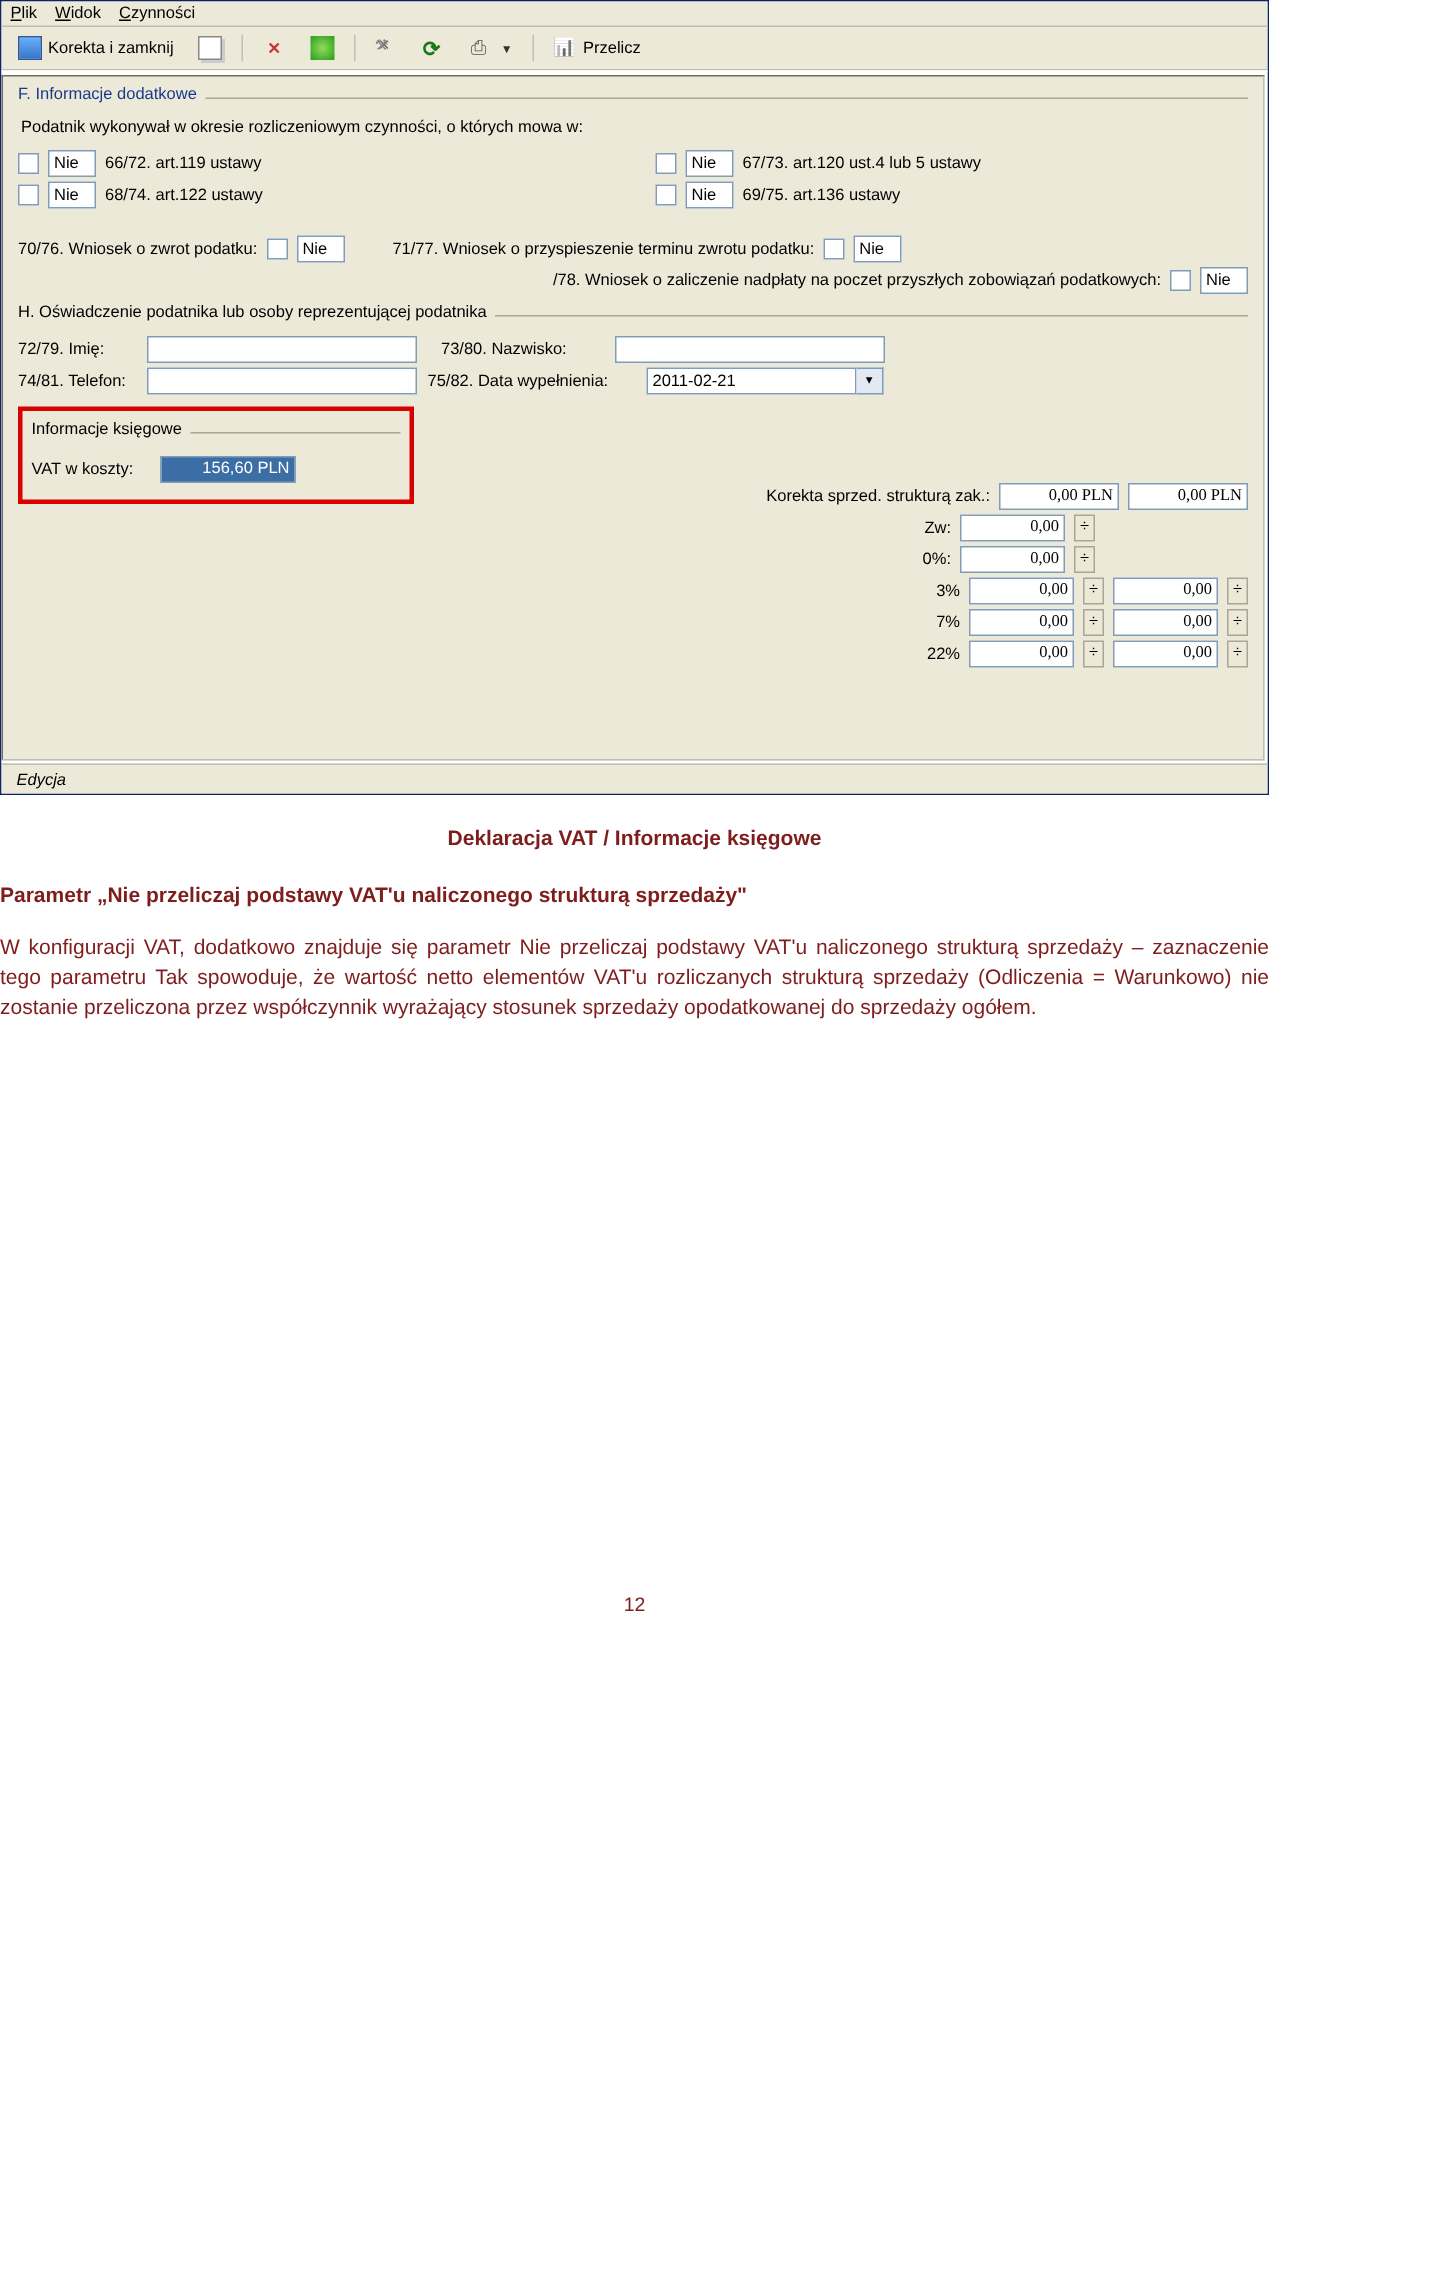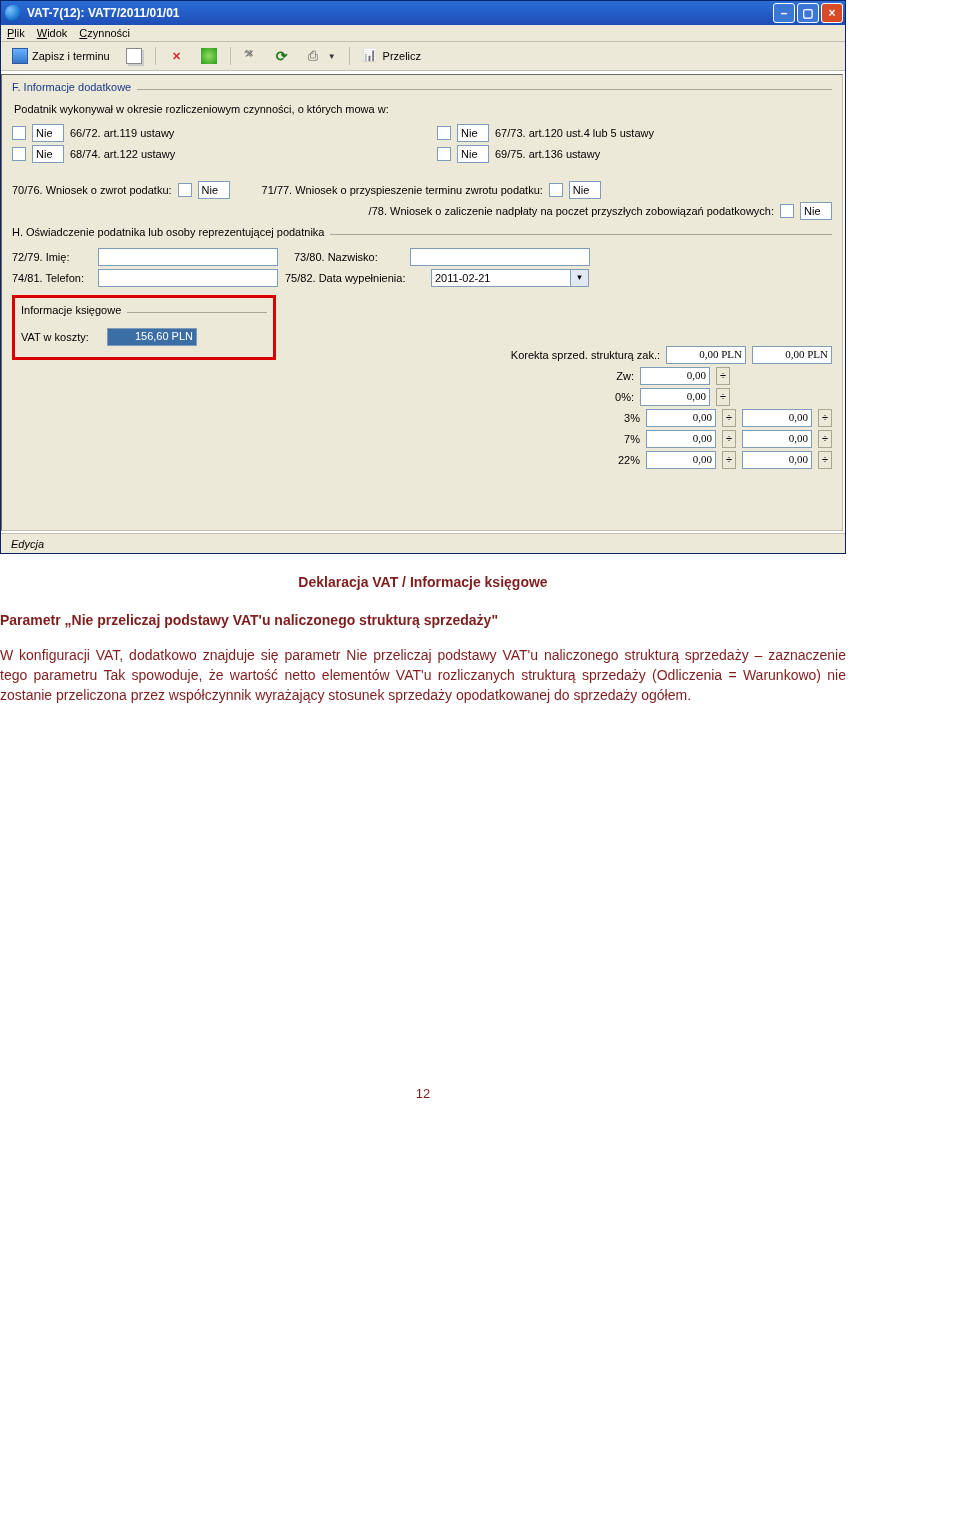--- a/index.html
+++ b/index.html
@@ -217,39 +217,31 @@
   .doc .caption { text-align:center; font-weight:bold; margin-bottom:18px;}
   .doc .heading { font-weight:bold; margin-bottom:14px;}
   .doc p { text-align: justify; margin:0;}
   .doc .pagenum { text-align:center; margin-top: 380px; font-size:13px;}
 </style>
 </head>
 <body>
 
 <div class="window">
 
-  <div class="titlebar">
-    <span class="app-icon"></span>
-    <span>VAT-7(12): VAT7/2011/01/01</span>
-    <span class="spacer"></span>
-    <span class="winbtn min">–</span>
-    <span class="winbtn max">▢</span>
-    <span class="winbtn close">×</span>
-  </div>
 
   <div class="menubar">
     <span><u>P</u>lik</span>
     <span><u>W</u>idok</span>
     <span><u>C</u>zynności</span>
   </div>
 
   <div class="toolbar">
     <span class="tbtn">
       <span class="tic ic-save"></span>
-      <span>Zapisz i terminu</span>
+      <span>Korekta i zamknij</span>
     </span>
     <span class="tbtn">
       <span class="tic ic-copy"></span>
     </span>
     <span class="ic-sep"></span>
     <span class="tbtn">
       <span class="tic ic-close">✕</span>
     </span>
     <span class="tbtn">
       <span class="tic ic-green"></span>

